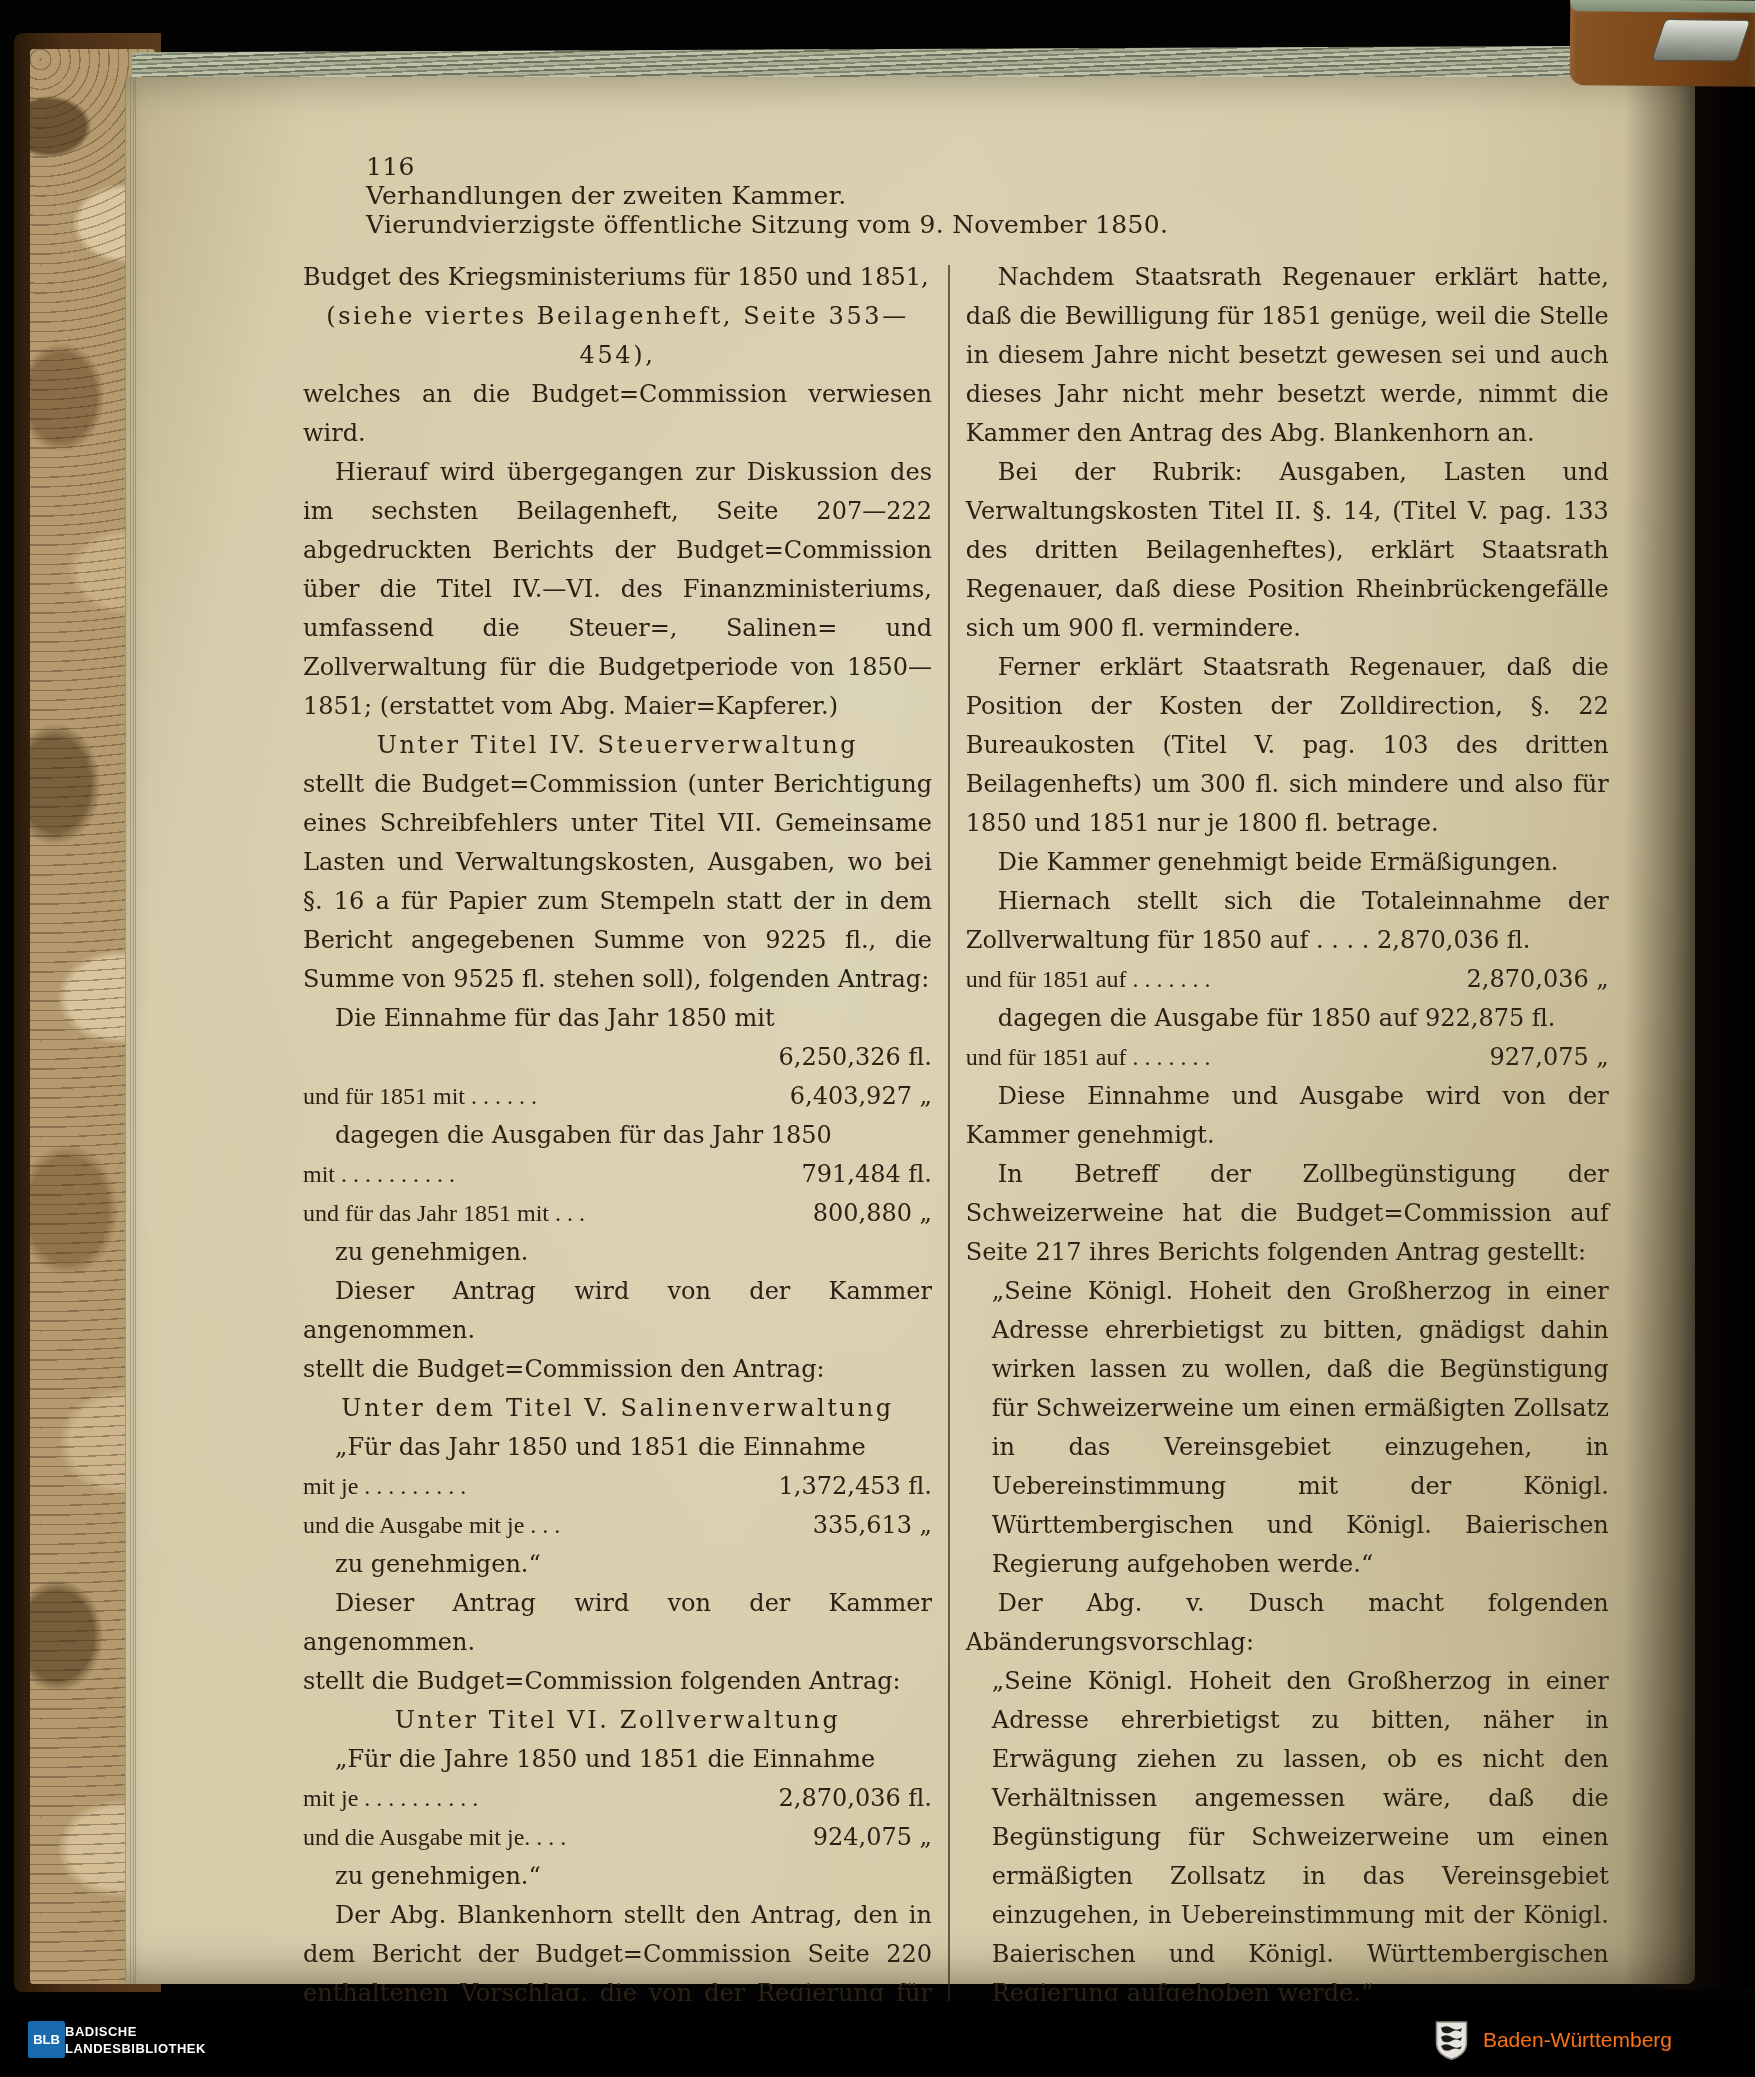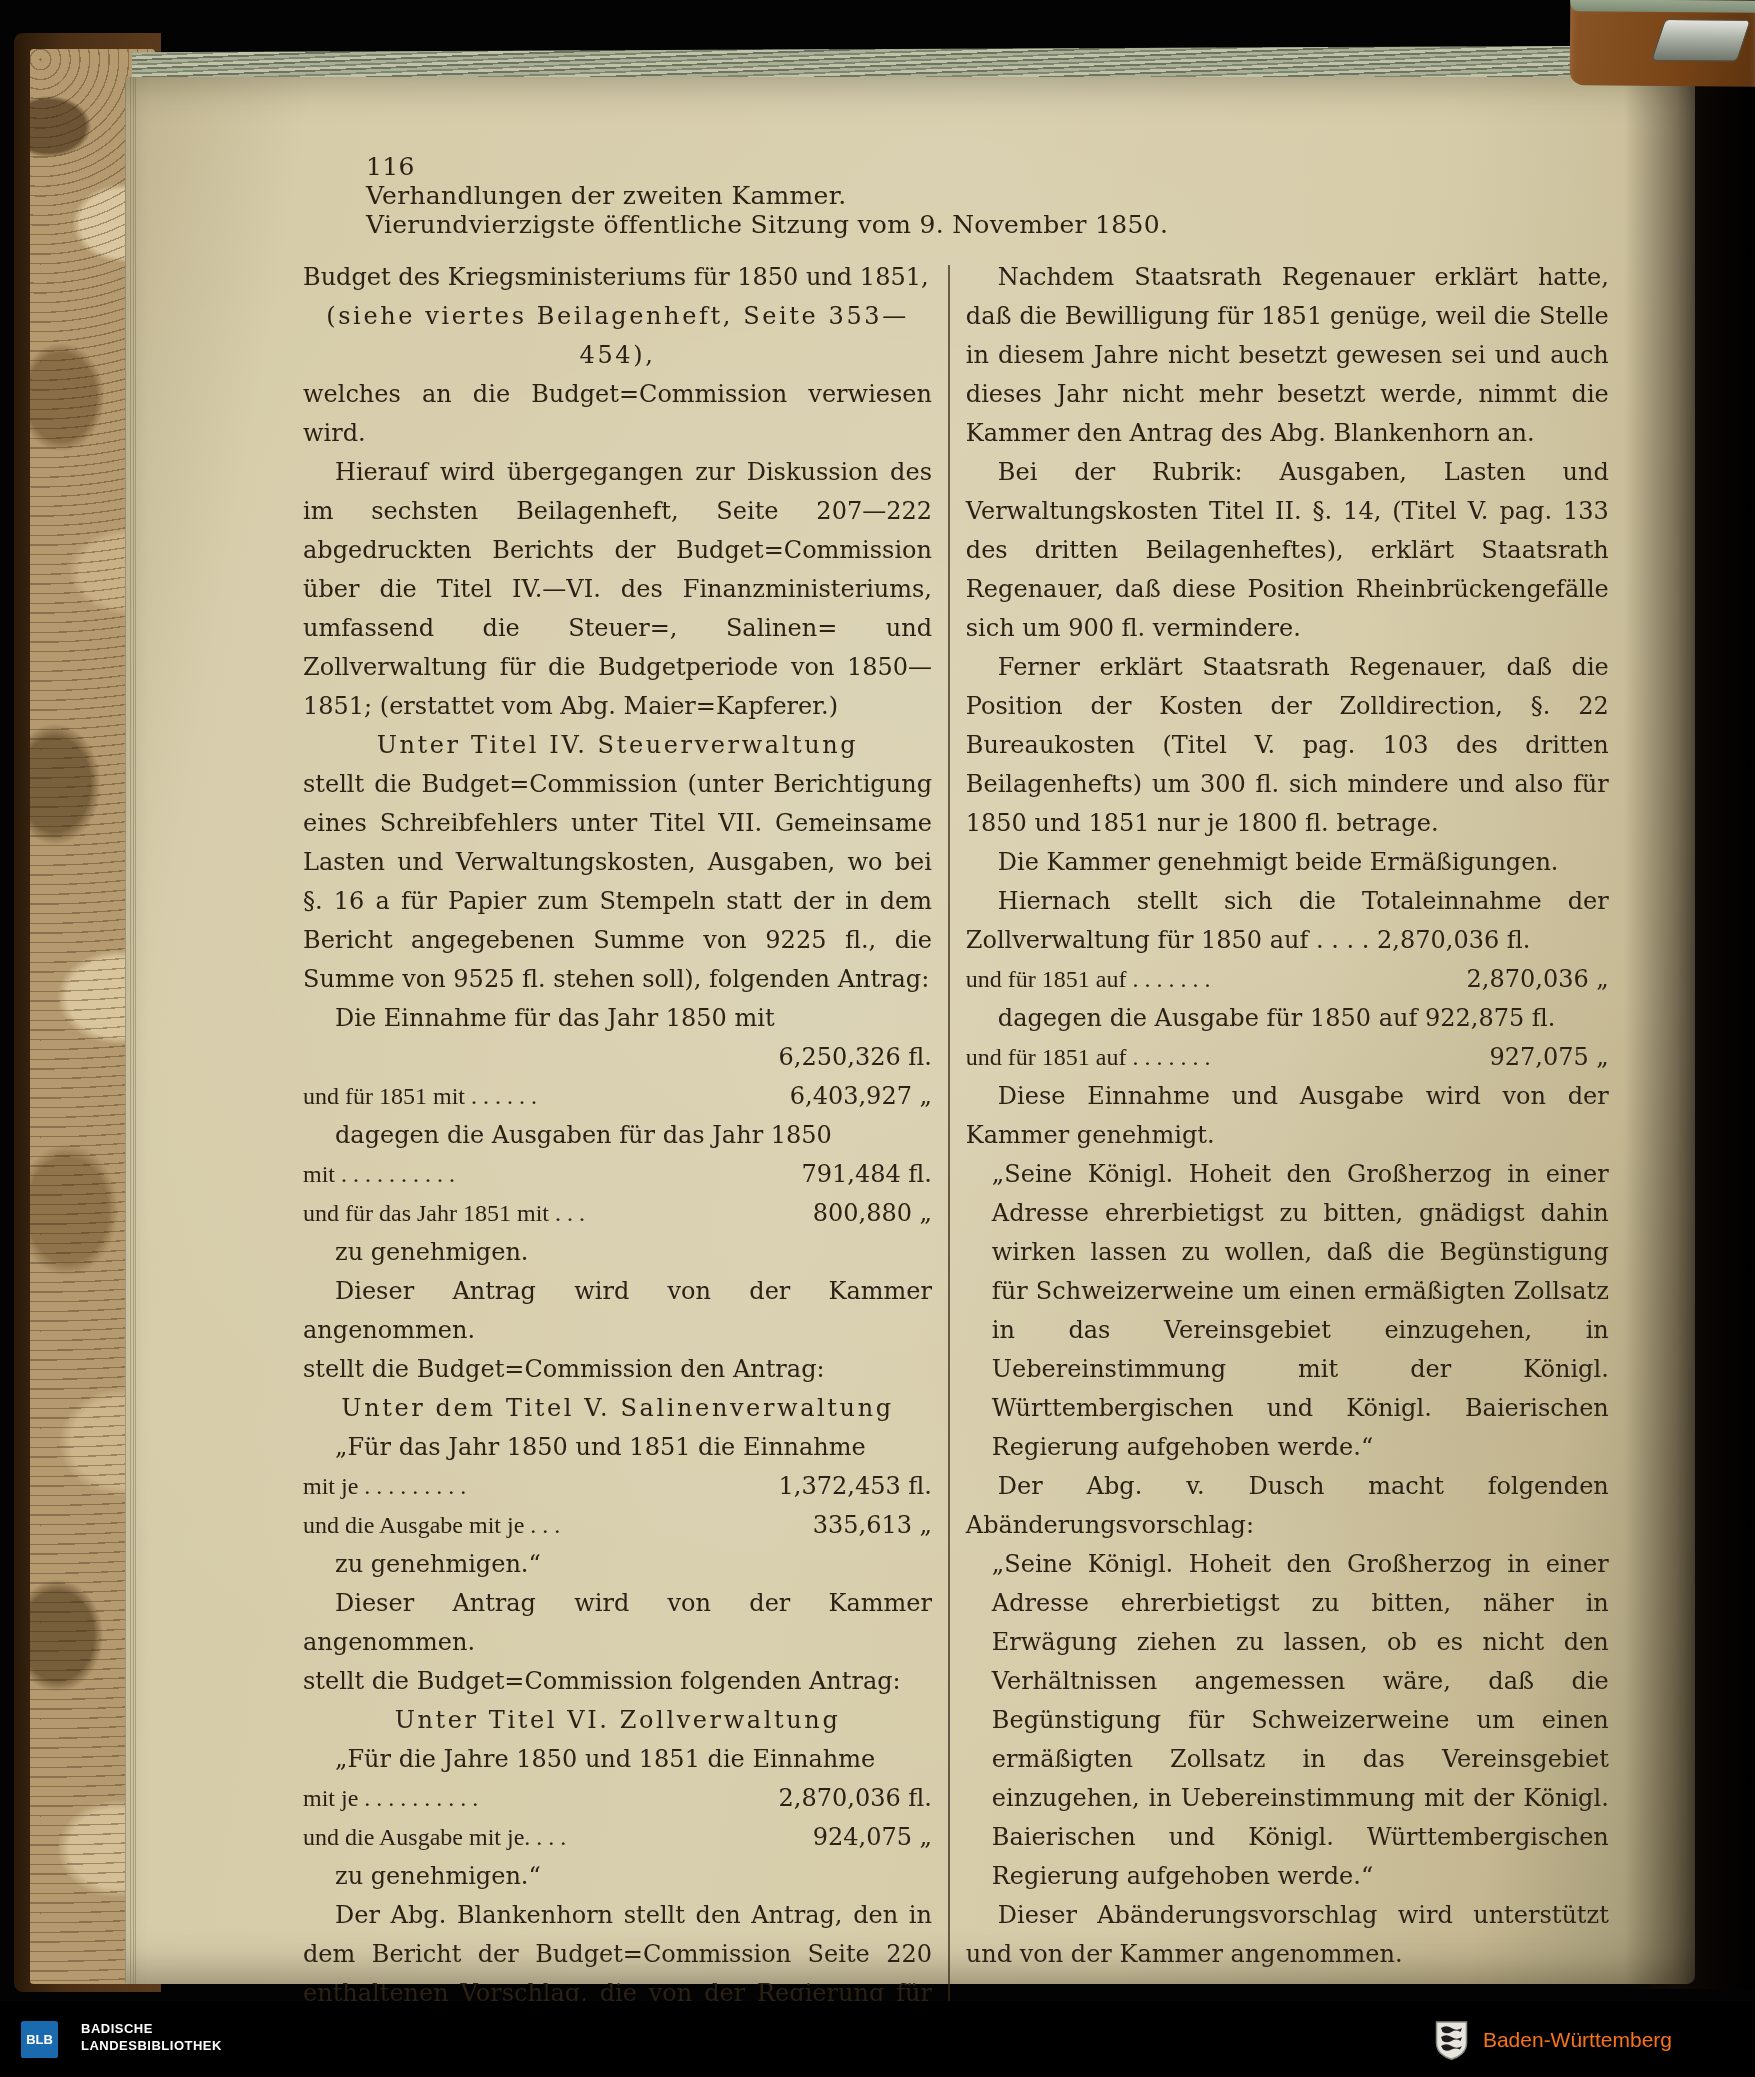--- a/index.html
+++ b/index.html
@@ -96,21 +96,21 @@
   .para.line    { display:flex; justify-content:space-between; text-indent:0; }
   .para.line .l { white-space:pre-wrap;font-family:Liberation Serif, serif; }
   .para.line .r { white-space:nowrap; padding-left:10.5px; }
 
   
   .footer {
     position:absolute; left:0; right:0; bottom:0; height:77px; background:#000;
     display:flex; align-items:center; justify-content:space-between;
     padding:0 0 0 21px; font-family:"Liberation Sans", sans-serif;
   }
-  .blb { display:flex; align-items:flex-start; gap:23px; }
+  .blb { display:flex; align-items:flex-end; gap:0;margin-left:7px; }
   .blb-box {
     width:37px; height:37px; border-radius:2.6px; background:var(--blb-blue,#1a6ab0);
     color:#fff; font-weight:bold; font-size:13px;
     display:flex; align-items:center; justify-content:center;
   }
   .blb-text { color:#fff; font-size:13px; font-weight:bold; letter-spacing:0.5px; line-height:1.3; }
 
   .bw { display:flex; align-items:center; gap:12.3px; margin-right:84px; }
   .bw-label { color:#f97316; font-size:21px; }
 </style>
@@ -191,20 +191,21 @@
           <p class="para line">
             <span class="l">und für 1851 auf . . . . . . .</span>
             <span class="r">2,870,036 „</span>
           </p>
           <p class="para body">dagegen die Ausgabe für 1850 auf 922,875 fl.</p>
           <p class="para line">
             <span class="l">und für 1851 auf . . . . . . .</span>
             <span class="r">927,075 „</span>
           </p>
           <p class="para body">Diese Einnahme und Ausgabe wird von der Kammer genehmigt.</p>
+          <p class="para body">In Betreff der Zollbegünstigung der Schweizerweine hat die Budget=Commission auf Seite 217 ihres Berichts folgenden Antrag gestellt:</p>
           <p class="para quote">„Seine Königl. Hoheit den Großherzog in einer Adresse ehrerbietigst zu bitten, gnädigst dahin wirken lassen zu wollen, daß die Begünstigung für Schweizerweine um einen ermäßigten Zollsatz in das Vereinsgebiet einzugehen, in Uebereinstimmung mit der Königl. Württembergischen und Königl. Baierischen Regierung aufgehoben werde.“</p>
           <p class="para body">Der Abg. v. Dusch macht folgenden Abänderungsvorschlag:</p>
           <p class="para quote">„Seine Königl. Hoheit den Großherzog in einer Adresse ehrerbietigst zu bitten, näher in Erwägung ziehen zu lassen, ob es nicht den Verhältnissen angemessen wäre, daß die Begünstigung für Schweizerweine um einen ermäßigten Zollsatz in das Vereinsgebiet einzugehen, in Uebereinstimmung mit der Königl. Baierischen und Königl. Württembergischen Regierung aufgehoben werde.“</p>
           <p class="para body">Dieser Abänderungsvorschlag wird unterstützt und von der Kammer angenommen.</p>
         </div>
     </div>
   </div>
 
   <div class="right-shadow"></div>
   <div class="corner">

